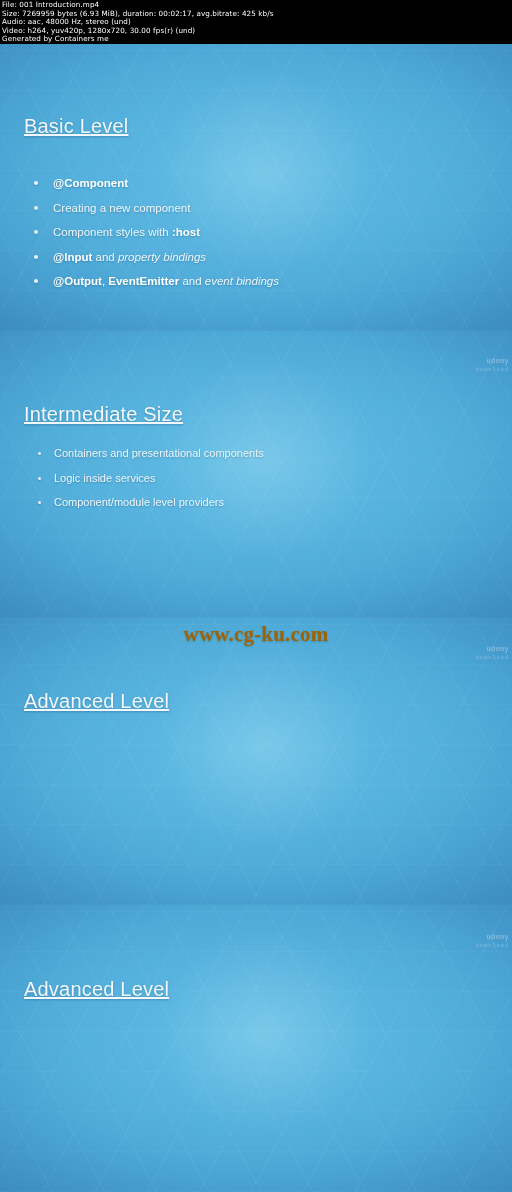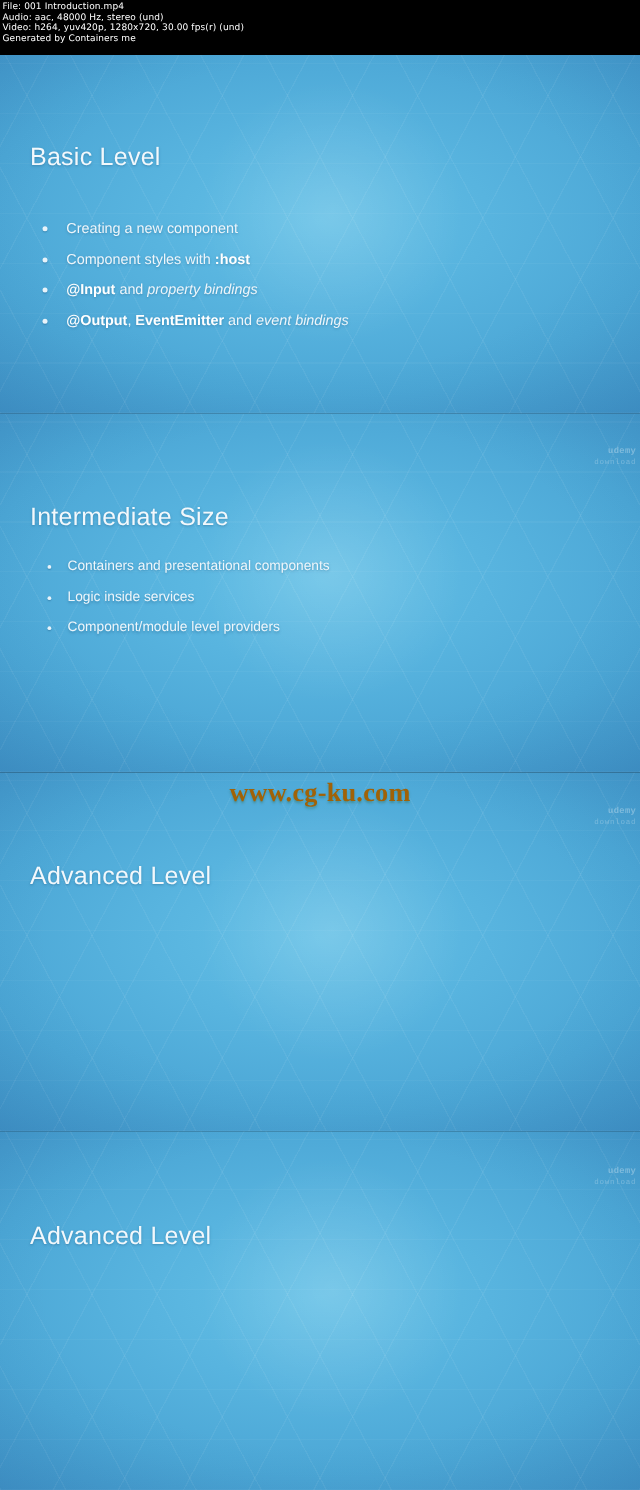--- a/index.html
+++ b/index.html
@@ -51,20 +51,21 @@
   }
 
   .slide-body{position:absolute;inset:0;}
 
   .slide-title{
     position:absolute;left:24px;
     color:#f2f8fc;
     font-size:20px;font-weight:400;letter-spacing:.2px;
     text-shadow:0 1px 2px rgba(30,90,130,.45);
     white-space:nowrap;
+    text-decoration:underline;
   }
   .t-basic{top:71px;}
   .t-inter{top:359px;}
   .t-adv1{top:646px;}
   .t-adv2{top:934px;}
 
   ul.bullets{
     position:absolute;list-style:none;margin:0;padding:0;
   }
   ul.bullets li{
@@ -121,20 +122,21 @@
     pointer-events:none;
   }
 </style>
 </head>
 <body>
 
 <div class="sheet">
 
   <div class="meta">
     <div>File: 001 Introduction.mp4</div>
+    <div>Size: 7269959 bytes (6.93 MiB), duration: 00:02:17, avg.bitrate: 425 kb/s</div>
     <div>Audio: aac, 48000 Hz, stereo (und)</div>
     <div>Video: h264, yuv420p, 1280x720, 30.00 fps(r) (und)</div>
     <div>Generated by Containers me</div>
   </div>
 
   <div class="frames">
 
     <div class="frame">
       <div class="pattern"></div>
       <div class="glow"></div>
@@ -156,20 +158,21 @@
     <div class="frame">
       <div class="pattern"></div>
       <div class="glow"></div>
       <div class="vig"></div>
     </div>
 
     <div class="slide-body">
 
       <div class="slide-title t-basic">Basic Level</div>
       <ul class="bullets b-basic">
+          <li><b class="bold">@Component</b></li>
           <li><span>Creating a new component</span></li>
           <li><span>Component styles with </span><b class="bold">:host</b></li>
           <li><b class="bold">@Input</b><span> and </span><i class="ital">property bindings</i></li>
           <li><b class="bold">@Output</b><span>, </span><b class="bold">EventEmitter</b><span> and </span><i class="ital">event bindings</i></li>
         </ul>
 
       <div class="slide-title t-inter">Intermediate Size</div>
       <ul class="bullets small b-inter">
           <li><span>Containers and presentational components</span></li>
           <li><span>Logic inside services</span></li>

